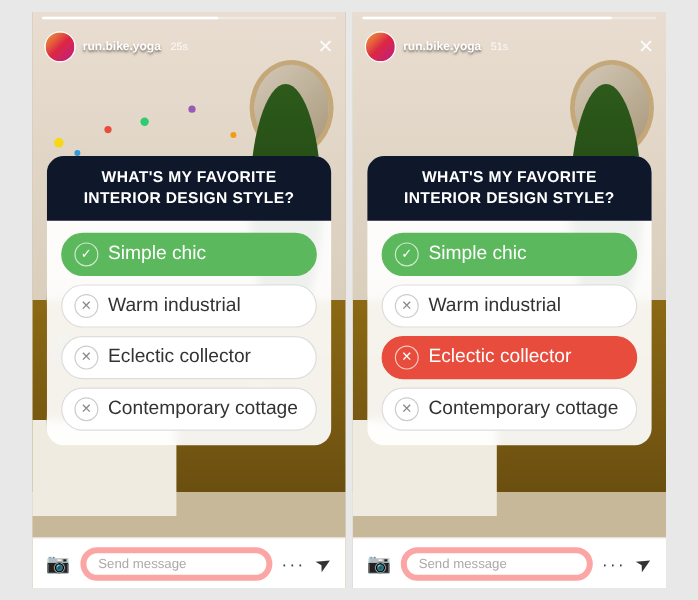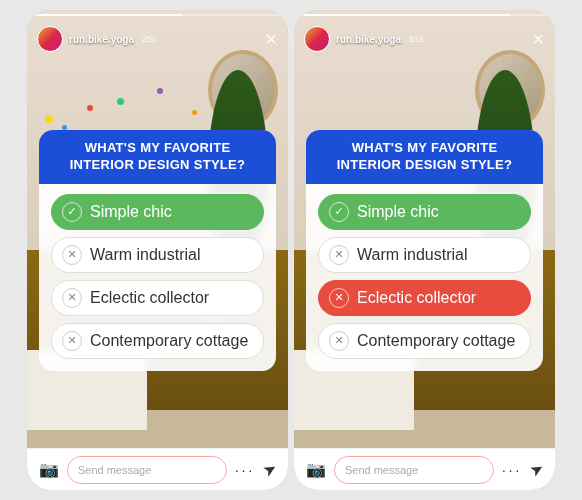--- a/index.html
+++ b/index.html
@@ -11,21 +11,21 @@
       align-items: center;
       justify-content: center;
       font-family: -apple-system, BlinkMacSystemFont, 'Segoe UI', sans-serif;
       gap: 6px;
       overflow: hidden;
     }
 
     .story-panel {
       width: 261px;
       height: 480px;
-      border-radius: 24px;
+      border-radius: 0;
       overflow: hidden;
       position: relative;
       background: #c8b89a;
       flex-shrink: 0;
     }
 
     
     .bg-plant {
       position: absolute;
       right: 20px;
@@ -127,21 +127,21 @@
       left: 12px;
       right: 12px;
       top: 120px;
       background: rgba(255,255,255,0.92);
       border-radius: 14px;
       padding: 14px 12px 12px;
       z-index: 10;
       backdrop-filter: blur(4px);
     }
     .quiz-title-bg {
-      background: #1d4ed8;
+      background: #0f172a;
       margin: -14px -12px 10px;
       padding: 10px 12px;
       border-radius: 14px 14px 0 0;
     }
     .quiz-title {
       color: white;
       font-size: 13px;
       font-weight: 800;
       text-align: center;
       text-transform: uppercase;
@@ -219,21 +219,21 @@
       border-top: 1px solid #f0f0f0;
     }
     .footer-camera-icon {
       font-size: 16px;
       color: #333;
     }
     .footer-input {
       flex: 1;
       height: 28px;
       border-radius: 14px;
-      border: 1px solid #fca5a5;
+      border: 5px solid #fca5a5;
       padding: 0 10px;
       font-size: 11px;
       color: #555;
       background: white;
       display: flex;
       align-items: center;
     }
     .footer-dots {
       font-size: 14px;
       color: #333;

